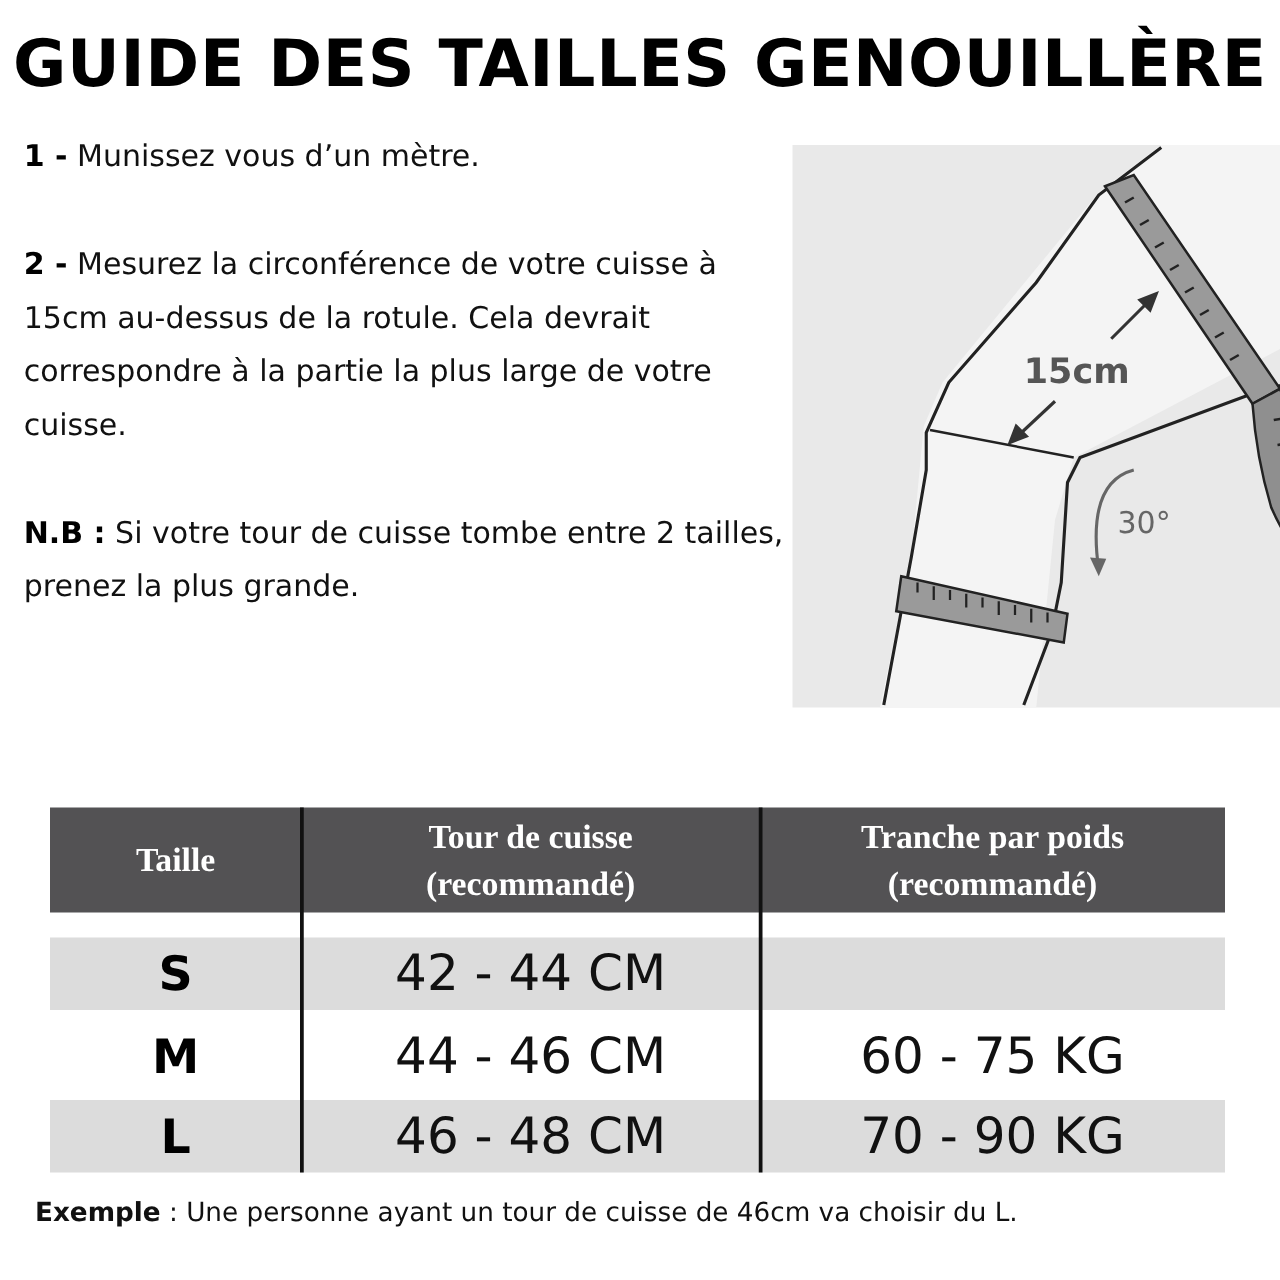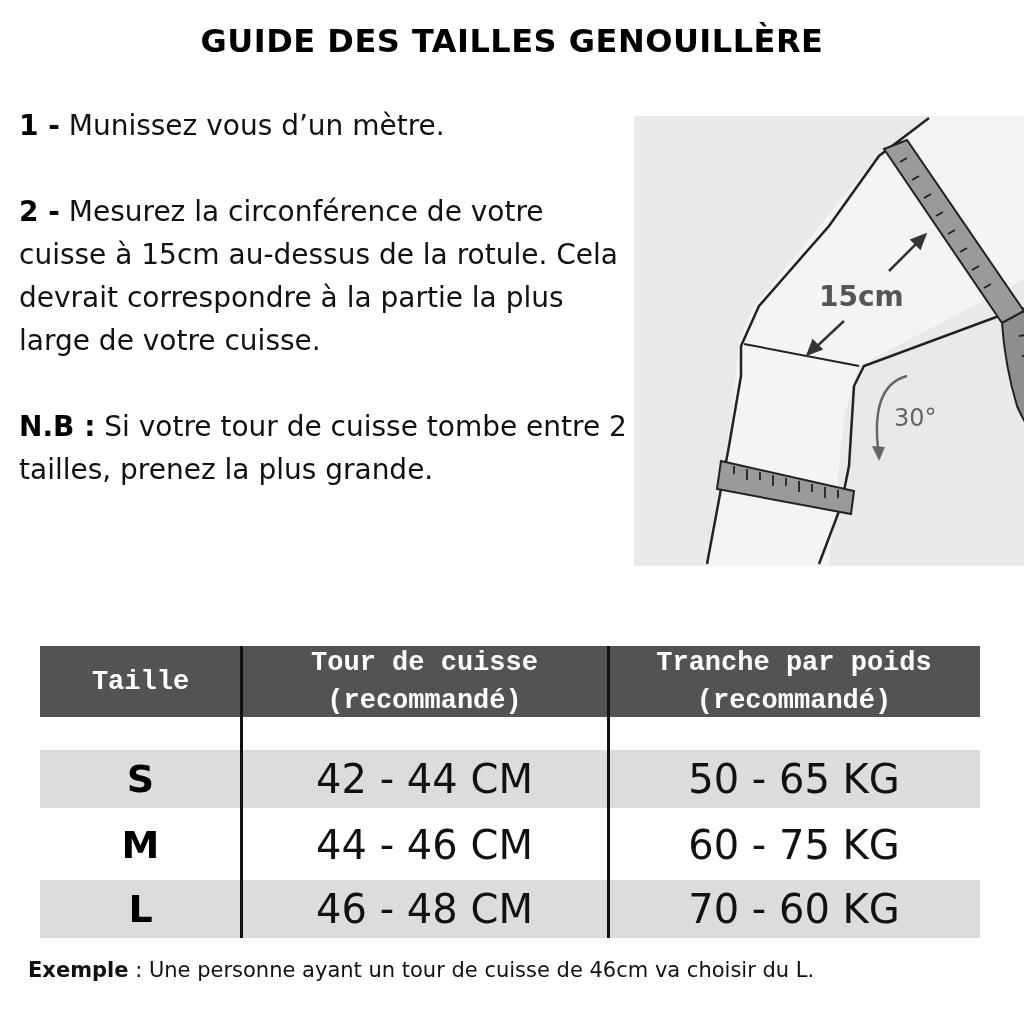--- a/index.html
+++ b/index.html
@@ -2,40 +2,40 @@
 <html><head>
   <meta charset="utf-8">
   <style>
     html, body { margin: 0; padding: 0; }
     body {
       width: 1024px; height: 1024px; background: #ffffff; position: relative; overflow: hidden;
       font-family: "Liberation Sans", "DejaVu Sans", sans-serif; color: #111;
     }
     .title {
       position: absolute; left: 0; top: 22px; width: 1024px; text-align: center;
-      font-family: "DejaVu Sans", sans-serif; font-weight: bold; font-size: 32px;
+      font-family: "DejaVu Sans", sans-serif; font-weight: bold; font-size: 52px;
       letter-spacing: 0.5px; color: #000; margin: 0;
     }
     .instructions {
       position: absolute; left: 19px; top: 104px; width: 620px;
-      font-family: "DejaVu Sans", sans-serif; font-size: 28px; line-height: 43px; color: #111;
+      font-family: "DejaVu Sans", sans-serif; font-size: 24px; line-height: 43px; color: #111;
     }
     .instructions p { margin: 0 0 43px 0; }
     .instructions p.last { margin-bottom: 12px; }
     .instructions b { font-weight: bold; color: #000; }
     .illustration {
       position: absolute; left: 634px; top: 116px; width: 370px; height: 450px; background: #e9e9e9; padding-left: 45px;
     }
     .illustration svg { display: block; }
     .table {
       position: absolute; left: 40px; top: 646px; width: 940px;
     }
     .thead {
-      height: 71px; background: #535254; display: flex; color: #fff;
-      font-family: Liberation Mono, monospace; font-weight: bold; font-size: 27px;
+      height: 84px; background: #535254; display: flex; color: #fff;
+      font-family: Liberation Serif, serif; font-weight: bold; font-size: 27px;
     }
     .thead .cell { display: flex; align-items: center; justify-content: center; text-align: center; line-height: 38px; }
     .c1 { width: 201px; }
     .c2 { width: 367px; text-align: right; }
     .c3 { width: 372px; }
     .divider { position: absolute; top: 0; width: 3px; background: #111; height: 292px; }
     .row {
       position: absolute; left: 0; width: 940px; height: 58px; display: flex;
       font-family: "DejaVu Sans", sans-serif; font-size: 40px; color: #111;
     }
@@ -126,31 +126,30 @@
         <span><span>Tour de cuisse</span><br><span>(recommandé)</span></span>
       </div>
     <div class="cell c3">
         <span><span>Tranche par poids</span><br><span>(recommandé)</span></span>
       </div>
   </div>
 
   <div class="row shade" style="top:104px;">
     <div class="cell c1">S</div>
     <div class="cell c2">42 - 44 CM</div>
-    <div class="cell c3">50 - 65 KG</div>
   </div>
   <div class="row" style="top:170px;">
     <div class="cell c1">M</div>
     <div class="cell c2">44 - 46 CM</div>
     <div class="cell c3">60 - 75 KG</div>
   </div>
   <div class="row shade" style="top:234px;">
     <div class="cell c1">L</div>
     <div class="cell c2">46 - 48 CM</div>
-    <div class="cell c3">70 - 60 KG</div>
+    <div class="cell c3">70 - 90 KG</div>
   </div>
 
   <div class="divider" style="left:200px;"></div>
   <div class="divider" style="left:567px;"></div>
 </div>
 
 <div class="example">
   <b>Exemple</b><span> : Une personne ayant un tour de cuisse de 46cm va choisir du L.</span>
 </div>
 

